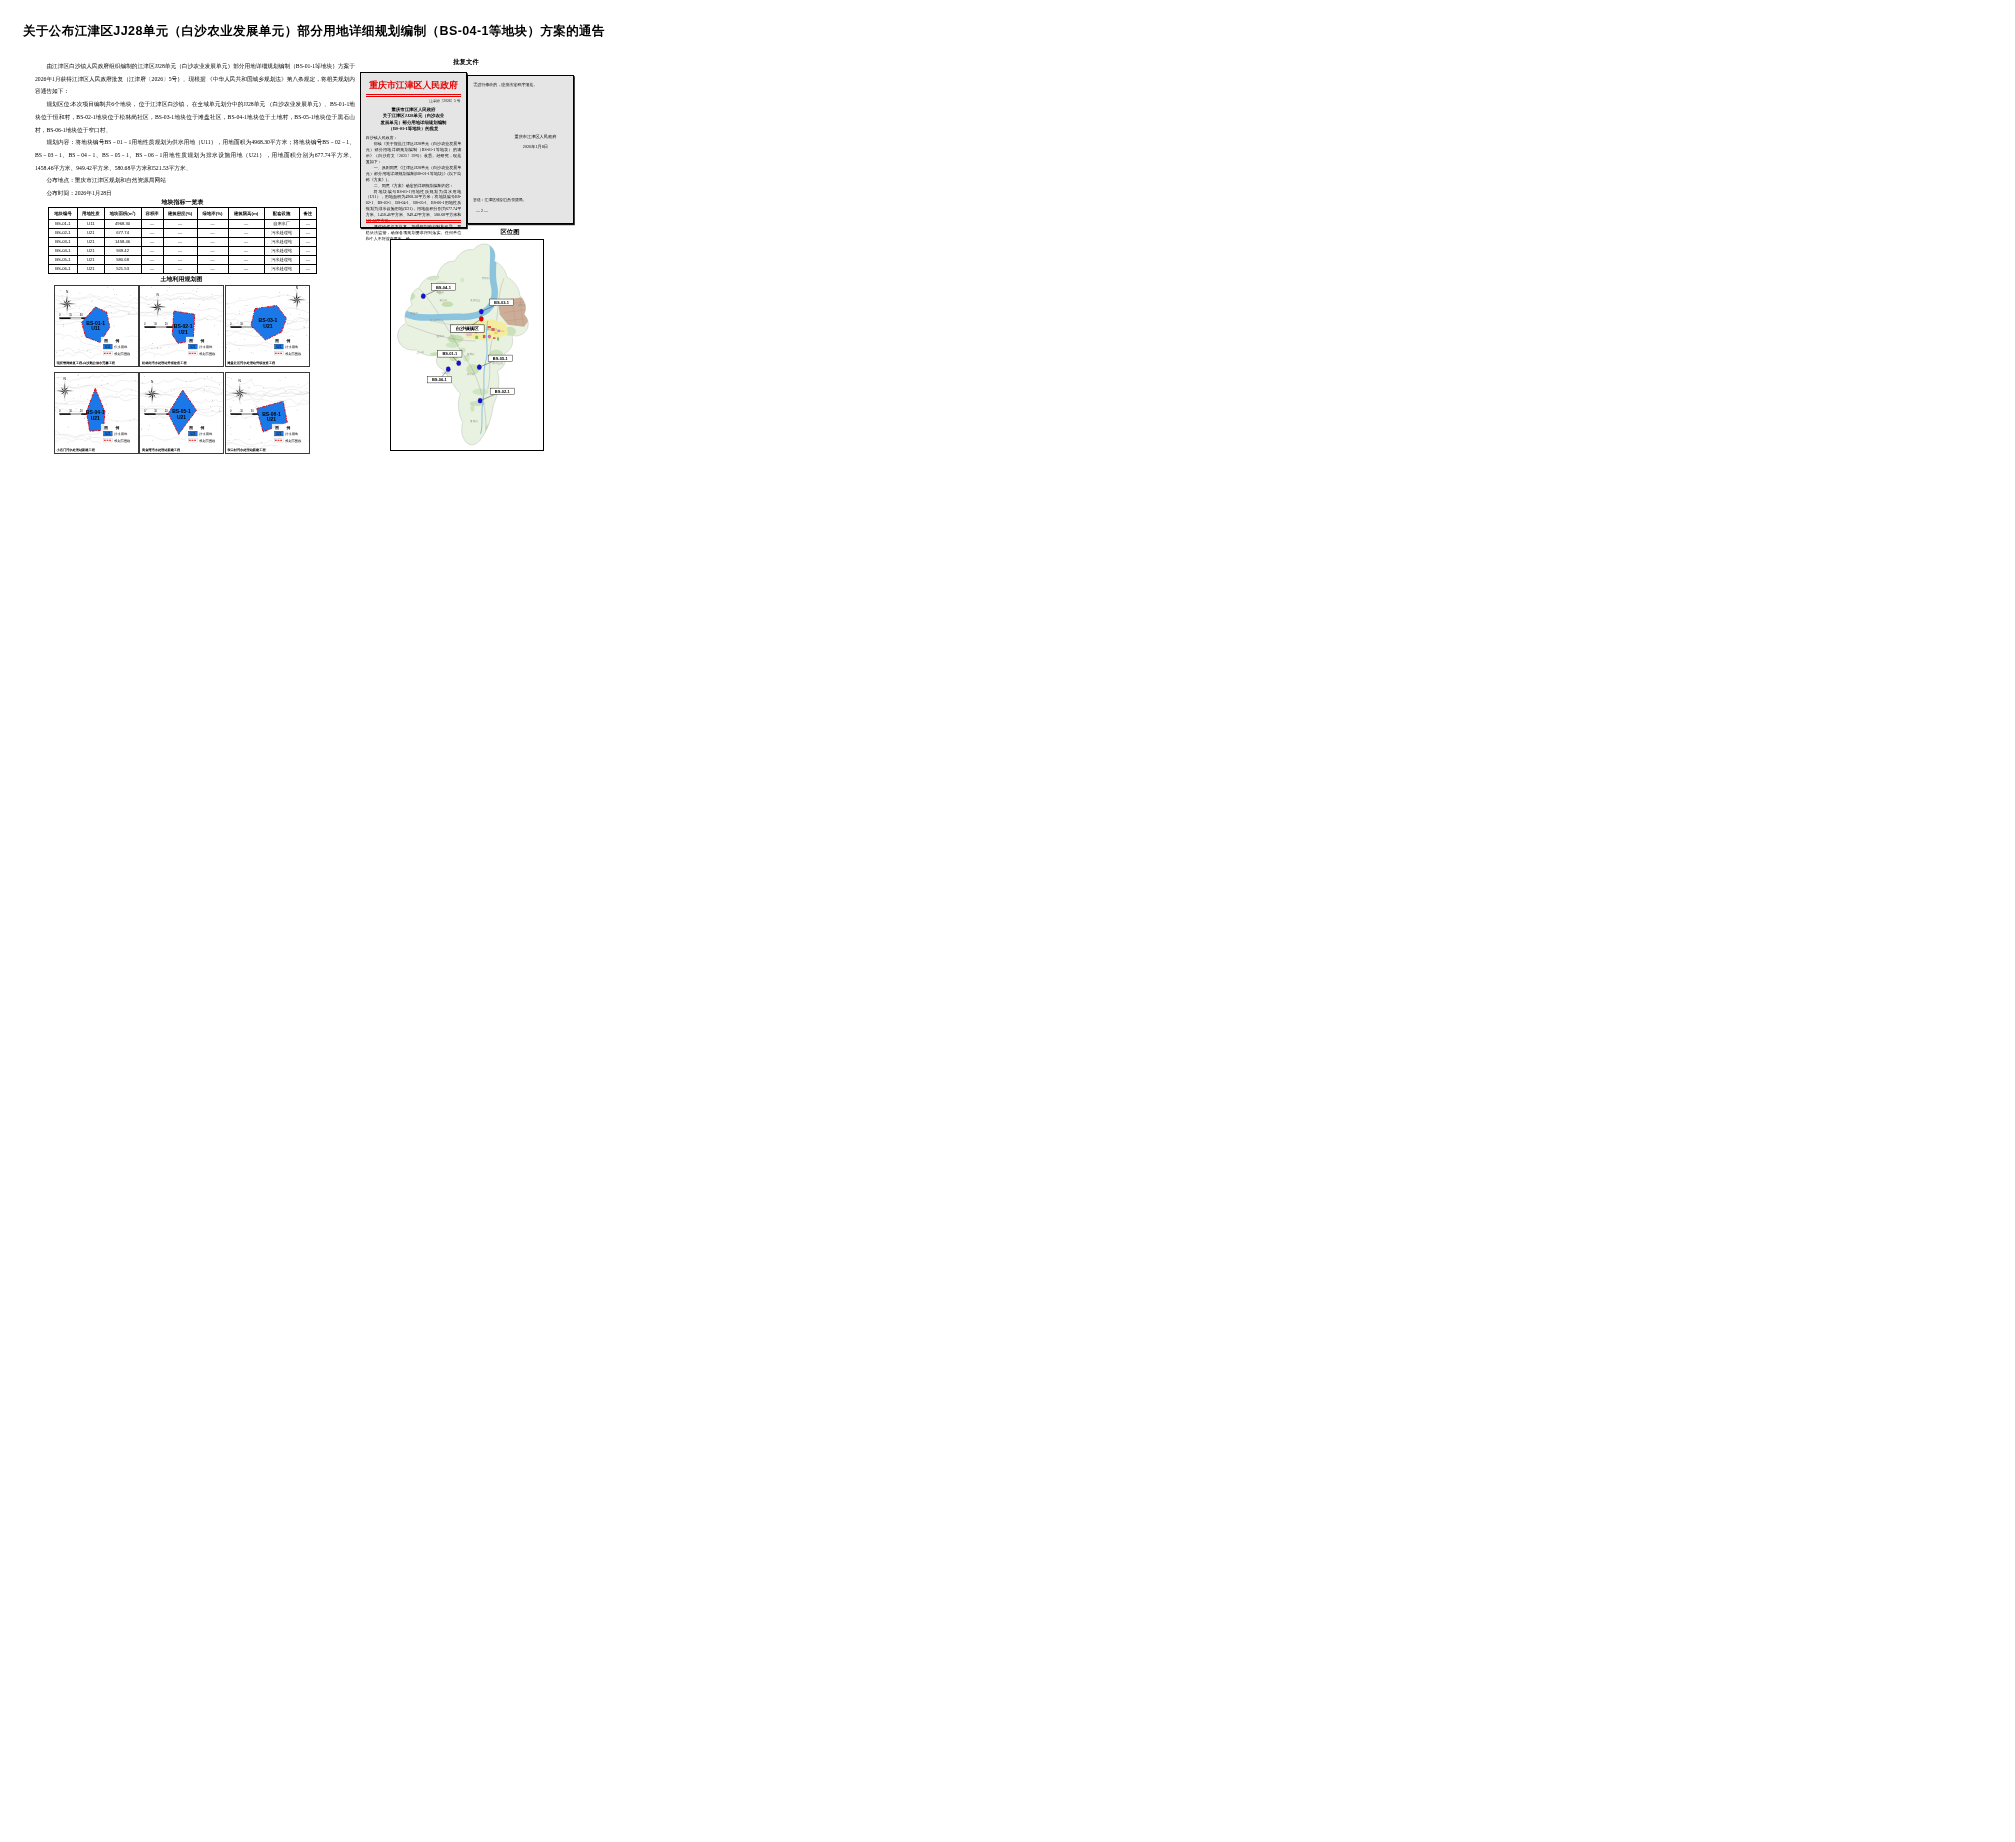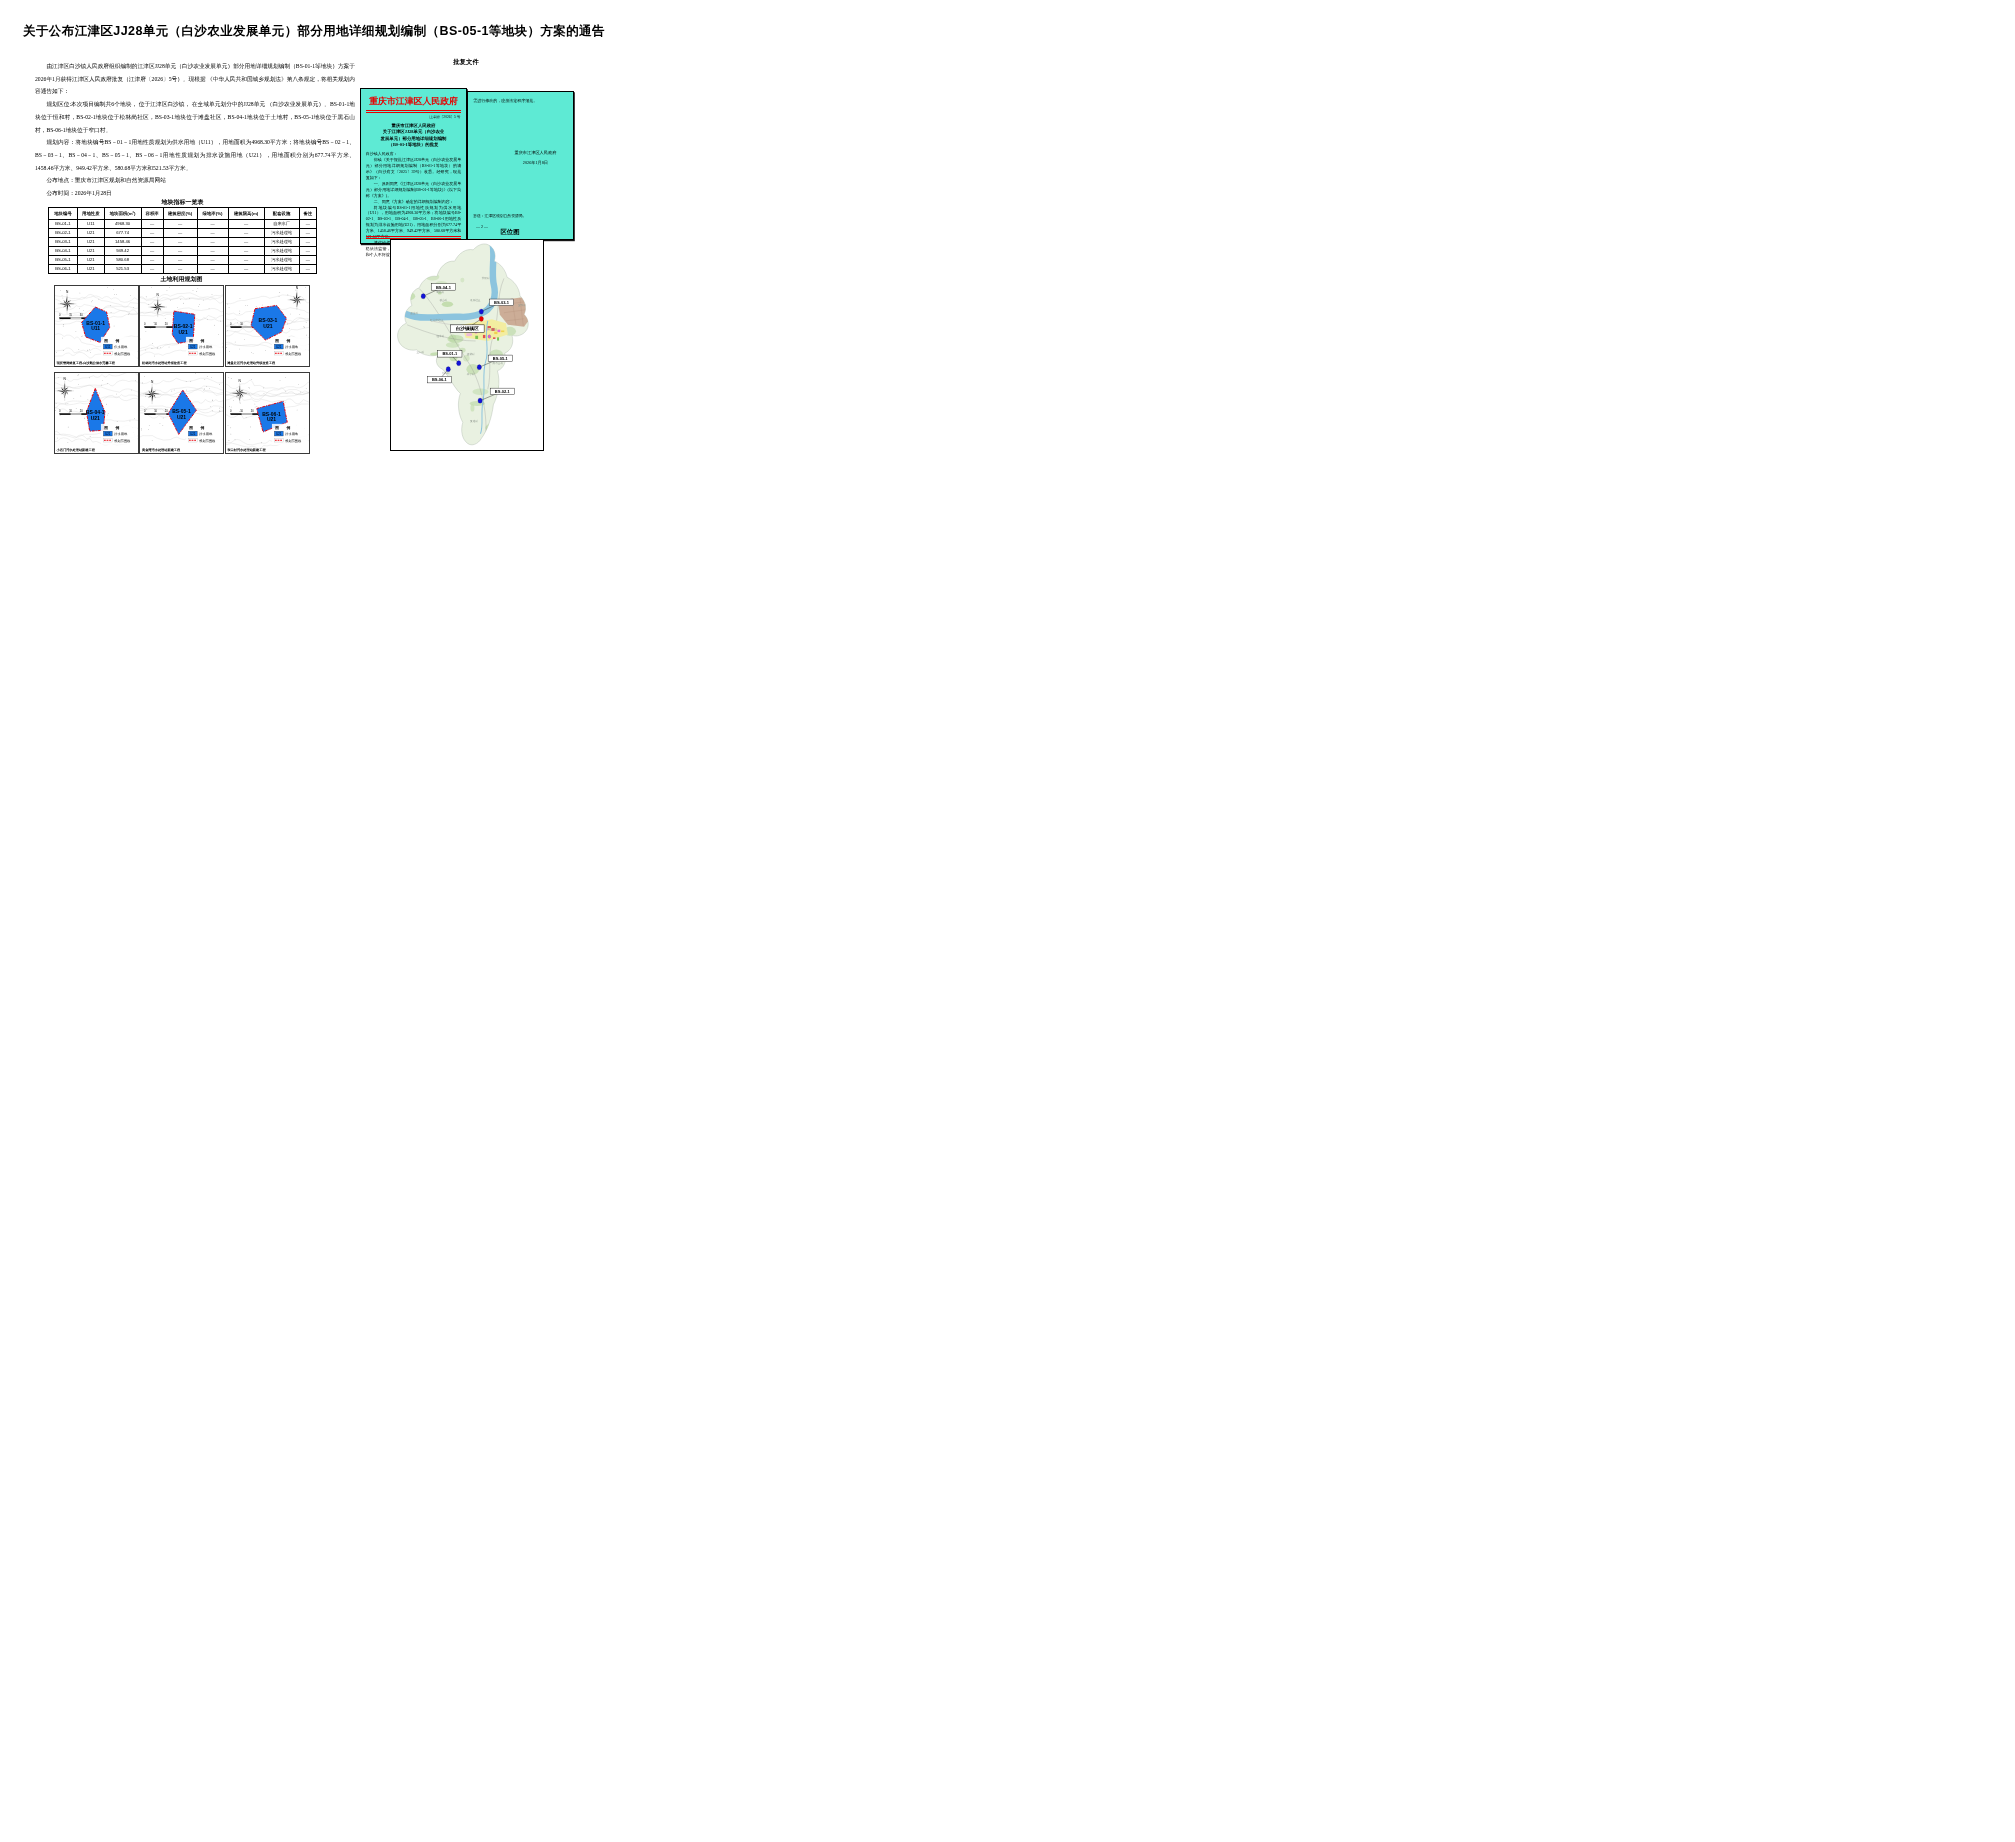--- a/index.html
+++ b/index.html
@@ -22,21 +22,21 @@
         font:bold 6px "Liberation Serif",serif;}
   .maps{position:absolute;left:54px;top:285px;display:grid;
         grid-template-columns:repeat(3,83px);gap:4.8px 2.4px;}
   .map-card{position:relative;width:83px;height:80px;background:#fff;
         border:0.6px solid #3a3a3a;overflow:hidden;}
   .map-card svg{display:block;width:100%;height:100%;}
   .map-caption{position:absolute;left:1.2px;bottom:0.8px;font:bold 3.2px/4px "Liberation Sans",sans-serif;
         background:rgba(255,255,255,.75);padding:0 0.4px;}
   .approval-title{position:absolute;left:360px;top:58px;width:212px;text-align:center;
         font:bold 6.4px "Liberation Serif",serif;}
-  .doc{position:absolute;background:#5eead4;border:0.8px solid #000;box-shadow:0.8px 1.2px 0 #151515;margin-top:16px;}
+  .doc{position:absolute;background:#e5e5e5;border:0.8px solid #000;box-shadow:0.8px 1.2px 0 #151515;}
   #doc1{left:360px;top:72px;width:105px;height:154px;}
   #doc2{left:467px;top:75px;width:105px;height:147px;}
   .d1-head{margin:6px 3.2px 0;text-align:center;color:#e60000;white-space:nowrap;
         font:bold 8.9px "Liberation Serif",serif;}
   .red-rule{margin:1.6px 4.8px 0;height:1px;border-top:1px solid #e60000;border-bottom:0.4px solid #e60000;}
   .d1-no{margin:2.8px 5.6px 0;text-align:right;font:3.6px "Liberation Serif",serif;}
   .d1-title{margin:3.6px 2.4px 0;text-align:center;font:bold 4.4px/6.4px "Liberation Serif",serif;}
   .d1-body{margin:2.8px 4.8px 0;}
   .d1-body p{margin:0;text-indent:2em;text-align:justify;font:4px/5.9px "Liberation Serif",serif;}
   .d1-body p.noindent{text-indent:0;}
@@ -51,21 +51,21 @@
         font:bold 6.4px "Liberation Serif",serif;}
   #locmap{position:absolute;left:390px;top:239px;width:152px;height:210px;
         border:1px solid #000;background:#fff;}
   #locmap svg{display:block;width:100%;height:100%;}
 </style>
 </head>
 <body>
 
 <div id="page">
 
-  <div class="page-title">关于公布江津区JJ28单元（白沙农业发展单元）部分用地详细规划编制（BS-05-1等地块）方案的通告</div>
+  <div class="page-title">关于公布江津区JJ28单元（白沙农业发展单元）部分用地详细规划编制（BS-04-1等地块）方案的通告</div>
 
   <div class="notice">
     <p>由江津区白沙镇人民政府组织编制的江津区JJ28单元（白沙农业发展单元）部分用地详细规划编制（BS-01-1等地块）方案于2026年1月获得江津区人民政府批复（江津府〔2026〕5号）。现根据 《中华人民共和国城乡规划法》第八条规定，将相关规划内容通告如下：</p>
     <p>规划区位:本次项目编制共6个地块， 位于江津区白沙镇， 在全域单元划分中的JJ28单元 （白沙农业发展单元）。BS-01-1地块位于恒和村，BS-02-1地块位于松林岗社区，BS-03-1地块位于滩盘社区，BS-04-1地块位于土地村，BS-05-1地块位于黑石山村，BS-06-1地块位于窄口村。</p>
     <p>规划内容：将地块编号BS－01－1用地性质规划为供水用地（U11），用地面积为4968.30平方米；将地块编号BS－02－1、BS－03－1、BS－04－1、BS－05－1、BS－06－1用地性质规划为排水设施用地（U21），用地面积分别为677.74平方米、1458.46平方米、949.42平方米、580.68平方米和521.53平方米。</p>
     <p>公布地点：重庆市江津区规划和自然资源局网站</p>
     <p>公布时间：2026年1月28日</p>
   </div>
 
   <div class="tbl-title">地块指标一览表</div>

